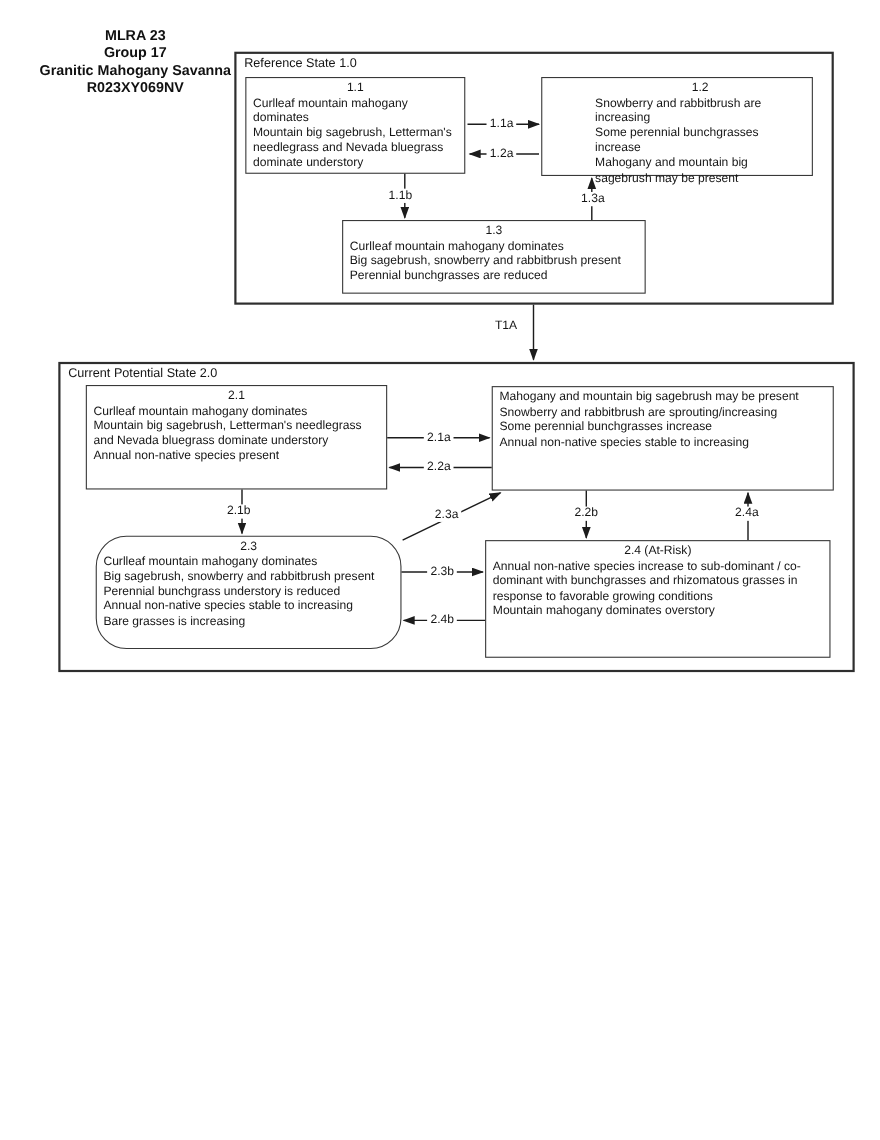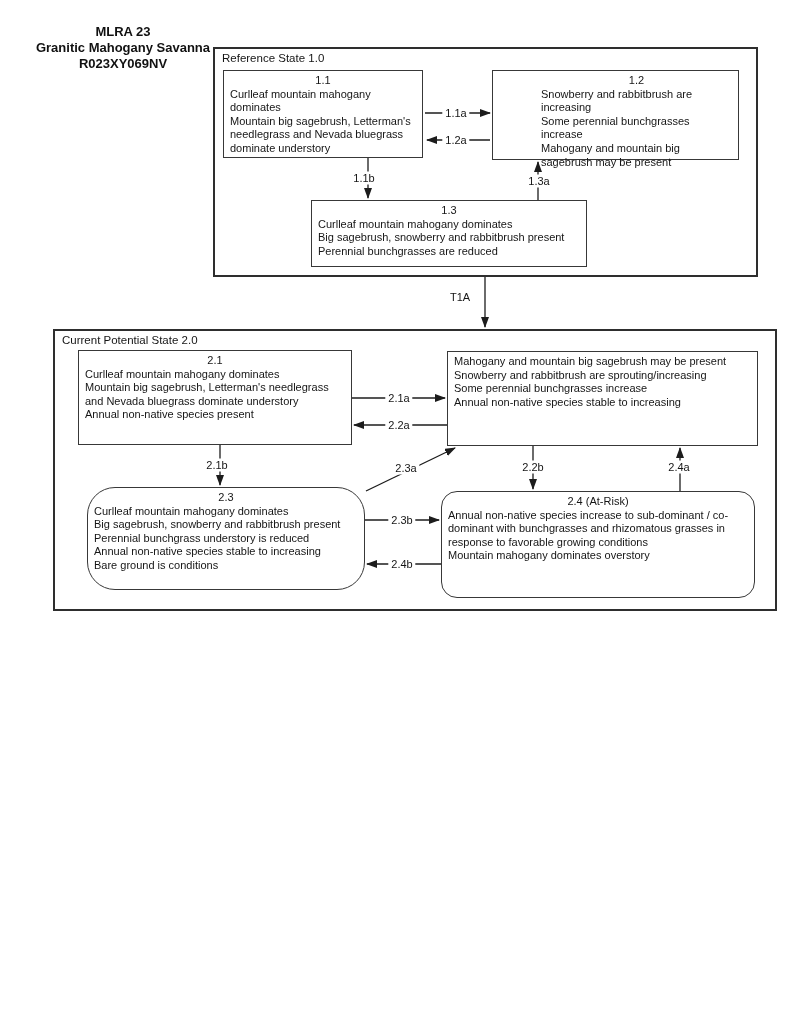--- a/index.html
+++ b/index.html
@@ -68,20 +68,21 @@
     white-space: nowrap;
   }
 </style>
 </head>
 <body>
 
 <div class="page">
 
   <div class="header">
     <div>MLRA 23</div>
+    <div>Group 17</div>
     <div>Granitic Mahogany Savanna</div>
     <div>R023XY069NV</div>
   </div>
 
   <div class="group-box" style="left:213px; top:47px; width:545px; height:230px;">
     <span class="group-label">Reference State 1.0</span>
   </div>
 
   <div class="node" style="left:223px; top:70px; width:200px; height:88px;">
     <div class="node-title">1.1</div>
@@ -120,24 +121,24 @@
     <div class="node-line">Some perennial bunchgrasses increase</div>
     <div class="node-line">Annual non-native species stable to increasing</div>
   </div>
 
   <div class="node" style="left:87px; top:487px; width:278px; height:103px;border-radius:28px;">
     <div class="node-title">2.3</div>
     <div class="node-line">Curlleaf mountain mahogany dominates</div>
     <div class="node-line">Big sagebrush, snowberry and rabbitbrush present</div>
     <div class="node-line">Perennial bunchgrass understory is reduced</div>
     <div class="node-line">Annual non-native species stable to increasing</div>
-    <div class="node-line">Bare ground is conditions</div>
+    <div class="node-line">Bare grasses is increasing</div>
   </div>
 
-  <div class="node" style="left:441px; top:491px; width:314px; height:107px;border-radius:16px;">
+  <div class="node" style="left:441px; top:491px; width:314px; height:107px;">
     <div class="node-title">2.4 (At-Risk)</div>
     <div class="node-line">Annual non-native species increase to sub-dominant / co-dominant with bunchgrasses and rhizomatous grasses in response to favorable growing conditions</div>
     <div class="node-line">Mountain mahogany dominates overstory</div>
   </div>
 
   <svg class="arrows-layer" viewBox="0 0 800 1036" xmlns="http://www.w3.org/2000/svg">
     <defs>
       <marker id="ah" markerUnits="userSpaceOnUse" markerWidth="13" markerHeight="10" refX="10" refY="4" orient="auto">
         <path d="M0,0 L11,4 L0,8 Z" fill="#1c1c1c"></path>
       </marker>

